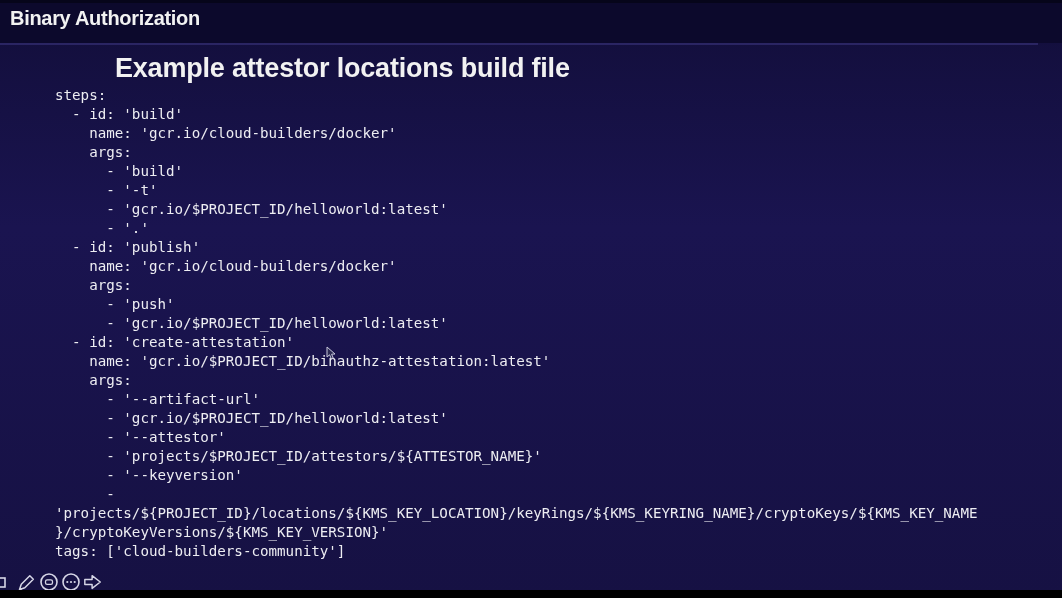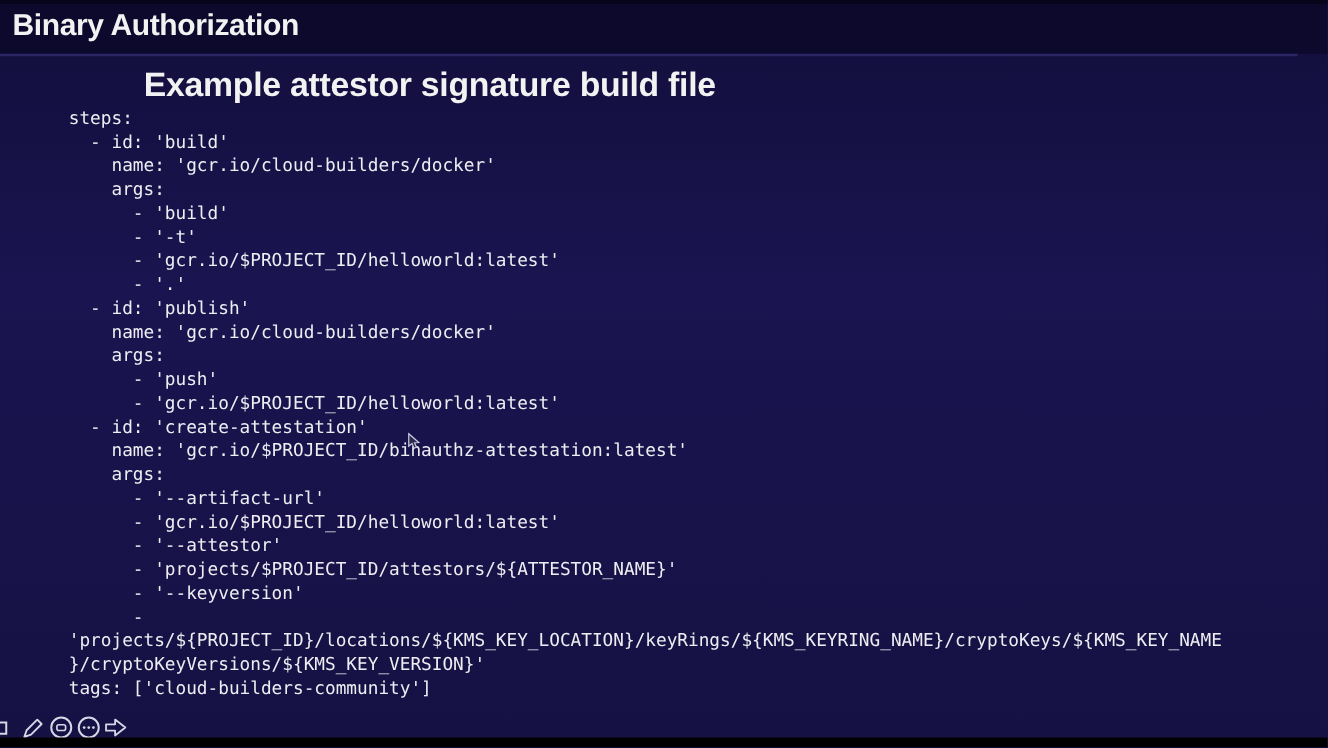--- a/index.html
+++ b/index.html
@@ -28,21 +28,21 @@
   .header-bar {
     position: absolute;
     top: 0; left: 0; right: 0;
     height: 43px;
     background: var(--header-background, #0c092c);
   }
   .header-title {
     position: absolute;
     left: 10px;
     top: 7px;
-    font-size: 24px;
+    font-size: 20px;
     font-weight: bold;
     letter-spacing: -0.3px;
     color: var(--text, #f2f2f2);
   }
   .header-divider {
     position: absolute;
     top: 43px;
     left: 0;
     width: 1038px;
     height: 2px;
@@ -103,21 +103,21 @@
 <body>
 
 <div class="slide">
 
   <div class="header-bar">
     <span class="header-title">Binary Authorization</span>
   </div>
   <div class="top-edge"></div>
   <div class="header-divider"></div>
 
-  <h1 class="slide-title">Example attestor signature build file</h1>
+  <h1 class="slide-title">Example attestor locations build file</h1>
 
   <pre class="build-file-code">steps:
   - id: 'build'
     name: 'gcr.io/cloud-builders/docker'
     args:
       - 'build'
       - '-t'
       - 'gcr.io/$PROJECT_ID/helloworld:latest'
       - '.'
   - id: 'publish'

